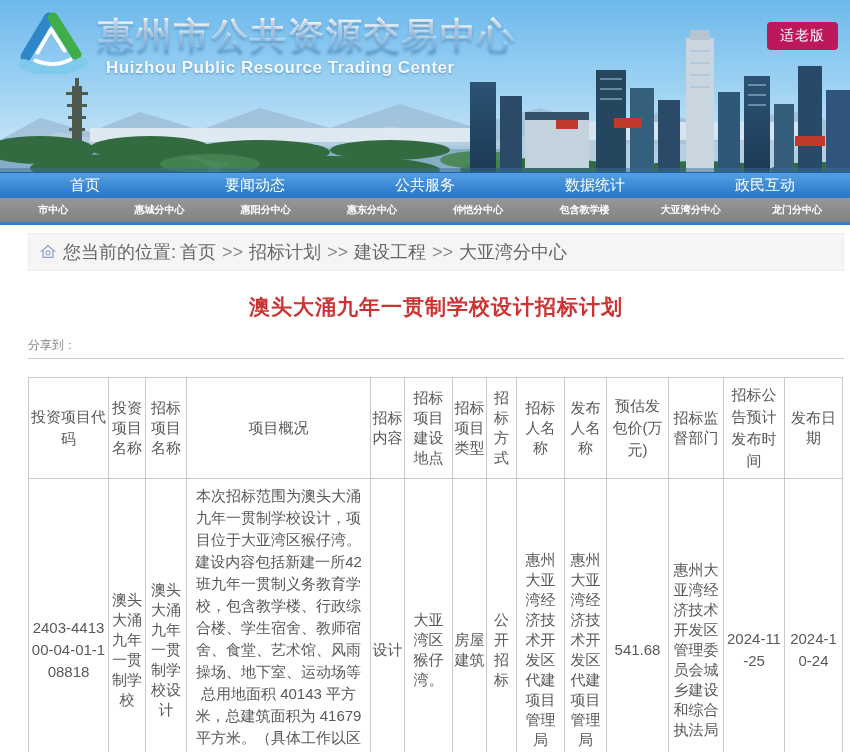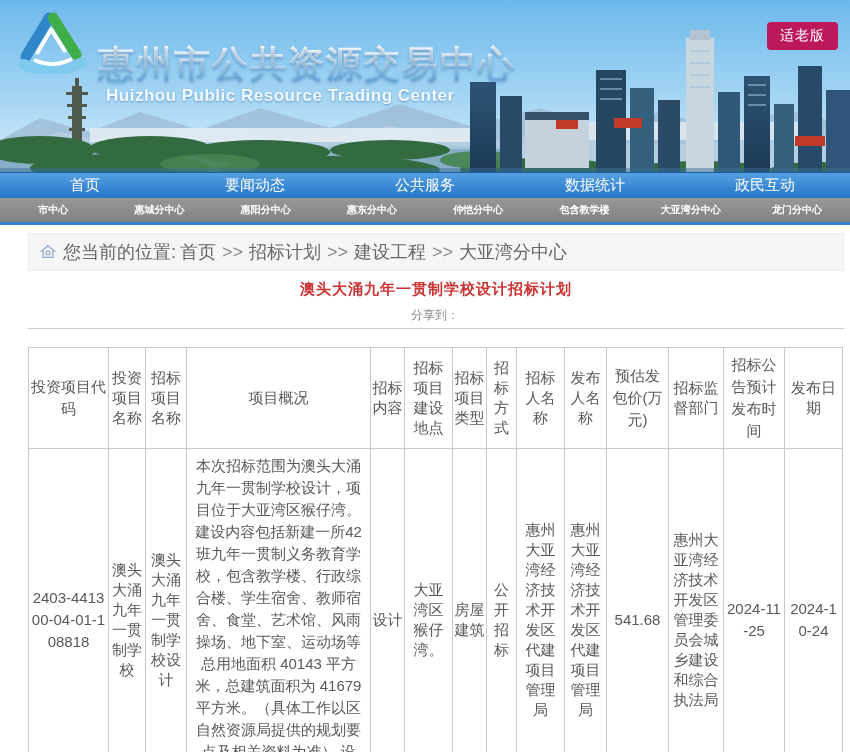--- a/index.html
+++ b/index.html
@@ -8,21 +8,21 @@
 
   
   .site-header { position:relative; width:850px; height:172px; overflow:hidden; }
   .site-header svg.banner { position:absolute; left:0; top:0; }
   .brand { position:absolute; left:14px; top:10px; display:flex; align-items:flex-start; z-index:2; }
   .brand .logo { width:78px; height:64px; margin-right:6px; }
   .brand-text { padding-top:6px; }
   .site-title { font-size:36px; font-weight:bold; letter-spacing:2px;
     background:linear-gradient(#ffffff 20%, #9fd0f2 75%, #6fb4e4);
     -webkit-background-clip:text; background-clip:text; color:transparent;
-    text-shadow:0 2px 3px rgba(30,90,150,.35); line-height:40px;margin-top:28px; }
+    text-shadow:0 2px 3px rgba(30,90,150,.35); line-height:40px; }
   .site-subtitle { font-size:17px; font-weight:bold; color:#f2faff; letter-spacing:.5px;
     text-shadow:0 1px 2px rgba(30,90,150,.5); margin-top:2px;padding-left:8px; }
   .elder-btn { position:absolute; right:12px; top:22px; z-index:3; background:#be185d; color:#fff;
     font-size:14px; padding:5px 13px; border-radius:4px; border:none; cursor:pointer; letter-spacing:1px; }
 
   
   .nav-main { display:flex; width:850px; height:26px; border-top:1px solid #1a5fa8;
     background:linear-gradient(#55a0e2,#2676c9); }
   .nav-main .nav-item { flex:1; color:#fff; font-size:15px; display:flex; align-items:center;
     justify-content:center; cursor:pointer; }
@@ -31,23 +31,23 @@
   .nav-sub .nav-item { flex:1; color:#fff; font-size:10px; font-weight:bold; display:flex;
     align-items:center; justify-content:center; cursor:pointer; }
 
   
   .content { margin:0 6px 0 28px; }
   .breadcrumb { margin-top:8px; height:38px; background:#f5f5f5; border:1px solid #ececec;
     display:flex; align-items:center; padding:0 10px; font-size:18px; color:#666; }
   .breadcrumb .home-ic { width:18px; height:18px; margin-right:6px; }
   .breadcrumb a { color:#666; text-decoration:none; cursor:pointer; margin:0 4px; }
   .breadcrumb .sep { color:#888; margin:0 2px; }
-  .article-title { text-align:center; color:#cc3333; font-size:15px; font-weight:bold;
-    letter-spacing:1px; margin-top:9px; }
-  .share-row { text-align:center; font-size:12px; color:#888; margin-top:8px; padding-right:2px; }
+  .article-title { text-align:center; color:#cc3333; font-size:21px; font-weight:bold;
+    letter-spacing:1px; margin-top:22px; }
+  .share-row { text-align:left; font-size:12px; color:#888; margin-top:16px; padding-right:2px; }
   .divider { border-bottom:1px solid #ccc; margin-top:4px; }
 
   
   table.bid { border-collapse:collapse; table-layout:fixed; width:814px; margin-top:18px;
     font-size:15px; color:#595959; }
   table.bid th, table.bid td { border:1px solid #c9c9c9; text-align:center; vertical-align:middle;
     font-weight:normal; word-break:break-all; line-height:22px; padding:6px 2px; }
   th.hwrap { line-height:20px; }
   .v1 { line-height:20px !important; padding:6px 1px !important; }   
   .v2 { line-height:20px !important; padding:6px 2px !important; }   

